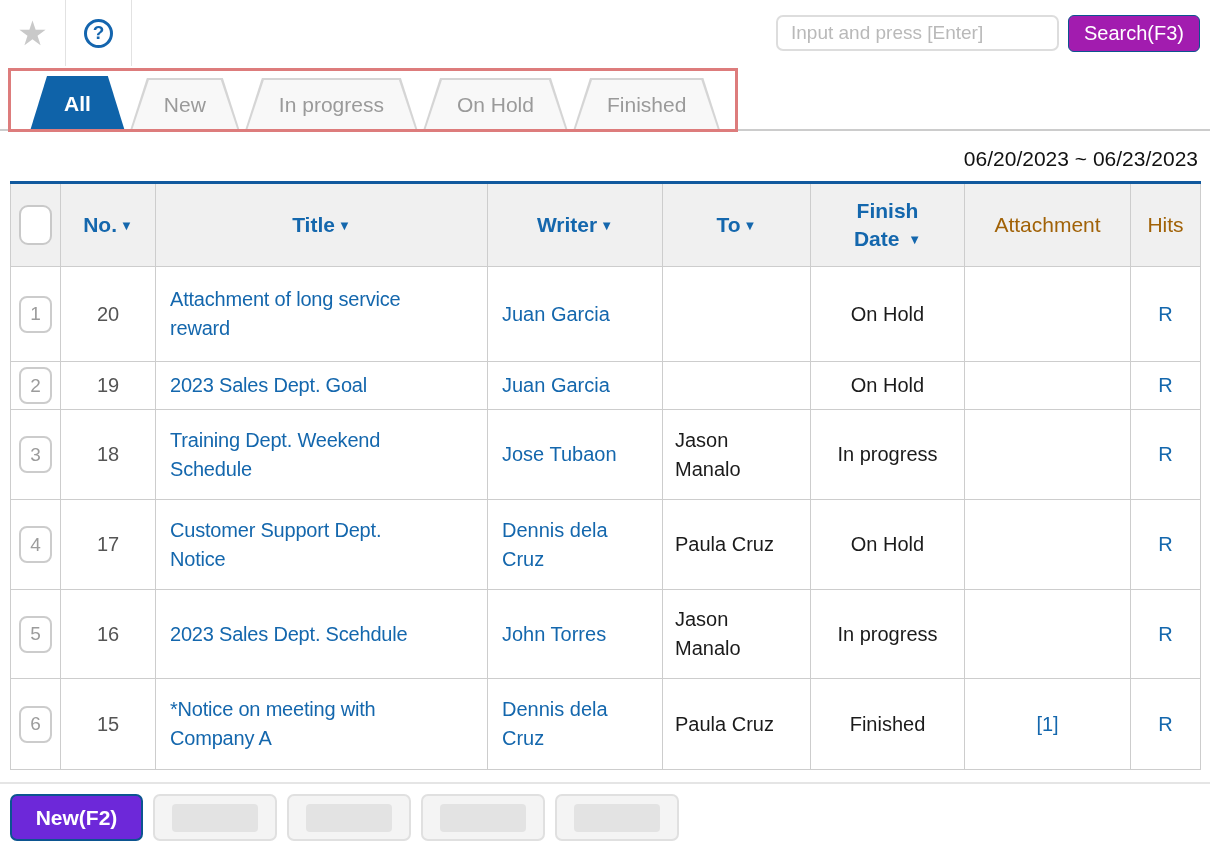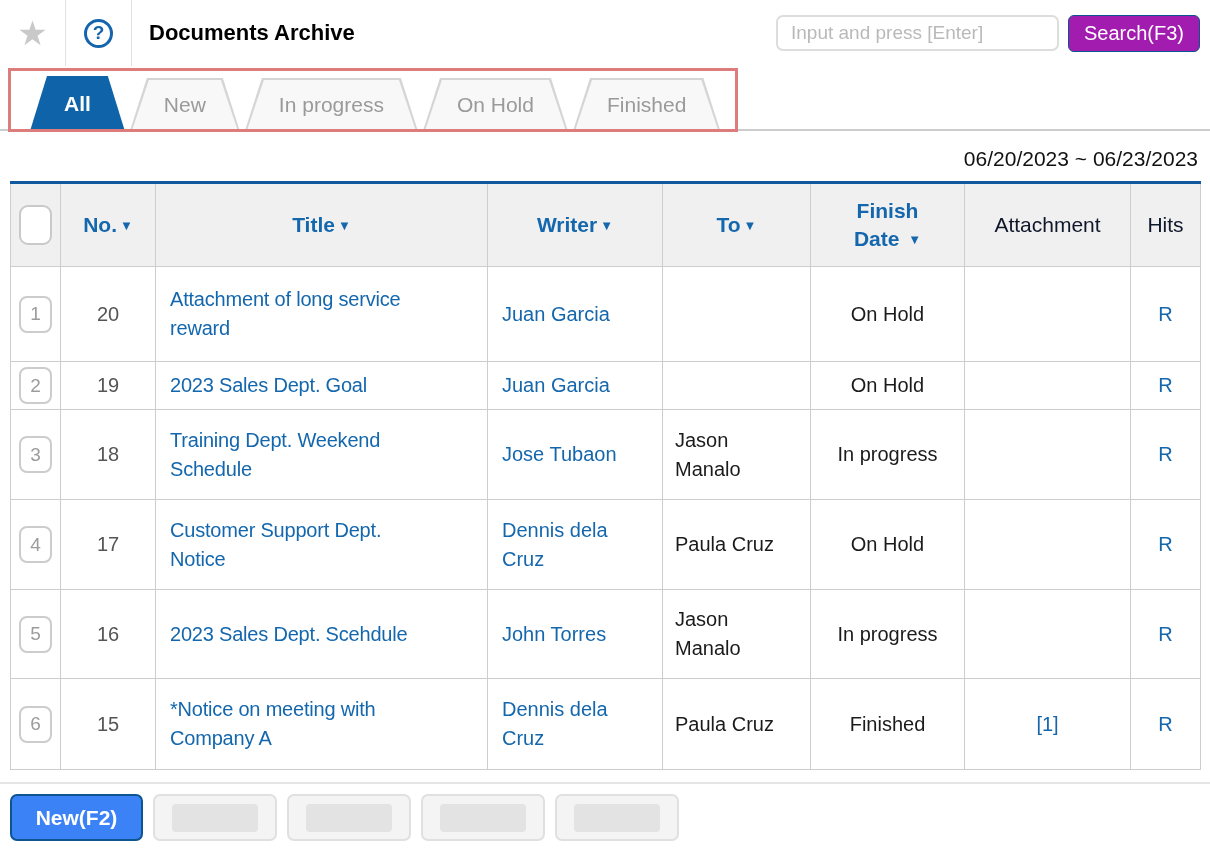--- a/index.html
+++ b/index.html
@@ -42,21 +42,21 @@
 
   
   .date-row { text-align: right; padding: 14px 12px 10px 0; font-size: 21px; color: #111; }
 
   
   table { margin-left: 10px; width: 1190px; border-collapse: collapse;
     border-top: 3px solid #11599e; table-layout: fixed; }
   th, td { border: 1px solid #cdcdcd; }
   thead th { height: 84px; background: #f0f0f0; font-size: 21px; font-weight: 600;
     color: #1467ad; text-align: center; }
-  thead th.plain { color: #0f172a; font-weight: 400; }
+  thead th.plain { color: #a16207; font-weight: 400; }
   .th-wrap { display: inline-block; line-height: 1.35; }
   th.col-finish .th-wrap { max-width: 95px; }
   .sort-arrow { font-size: 13px; color: #1467ad; vertical-align: 2px; margin-left: 3px; cursor: pointer; }
   .hdr-checkbox { width: 33px; height: 40px; background: #fff; border: 2px solid #c9c9c9;
     border-radius: 9px; margin: 0 auto; cursor: pointer; }
   tbody td { font-size: 20px; line-height: 1.45; }
   tbody tr:nth-child(1) { height: 95px; }
   tbody tr:nth-child(2) { height: 48px; }
   tbody tr:nth-child(3) { height: 90px; }
   tbody tr:nth-child(4) { height: 90px; }
@@ -72,40 +72,39 @@
   td.cell-attach { text-align: center; color: #1467ad; }
   td.cell-attach span, td.cell-hits span { cursor: pointer; }
   td.cell-hits { text-align: center; color: #1467ad; }
   .row-badge { width: 33px; height: 37px; border: 2px solid #ccc; border-radius: 8px;
     color: #9c9c9c; font-size: 19px; display: flex; align-items: center; justify-content: center;
     margin: 0 auto; background: #fff; cursor: pointer; }
 
   
   .footer-divider { height: 2px; background: #e5e5e5; margin-top: 12px; }
   .footer { display: flex; gap: 10px; margin: 10px 0 0 10px; }
-  .new-btn { width: 133px; height: 47px; background: #3b82f6; border: 2px solid #0c5590;
+  .new-btn { width: 133px; height: 47px; background: #6d28d9; border: 2px solid #0c5590;
     border-radius: 7px; color: #fff; font-size: 21px; font-weight: 600; cursor: pointer;
     font-family: "Liberation Sans", sans-serif; }
   .ghost-btn { width: 124px; height: 47px; background: #f4f4f4; border: 2px solid #e0e0e0;
     border-radius: 7px; display: flex; align-items: center; justify-content: center; cursor: default; }
   .ghost-btn .blank { width: 86px; height: 28px; background: #e3e3e3; border-radius: 4px; }
 </style>
 </head>
 <body>
 
 <div class="topbar">
   <div class="icon-cell">
     <span class="star">★</span>
   </div>
   <div class="v-div"></div>
   <div class="icon-cell">
     <span class="help-circle">?</span>
   </div>
   <div class="v-div"></div>
-  <div class="page-title">Documents Archive</div>
   <div class="topbar-spacer"></div>
   <input class="search-input" type="text" placeholder="Input and press [Enter]" style="">
   <button class="search-btn">Search(F3)</button>
 </div>
 
 <div class="tabzone">
   <div class="tab-underline"></div>
   <div class="tabs">
     <div class="tab active">
       <span class="tab-label">All</span>

